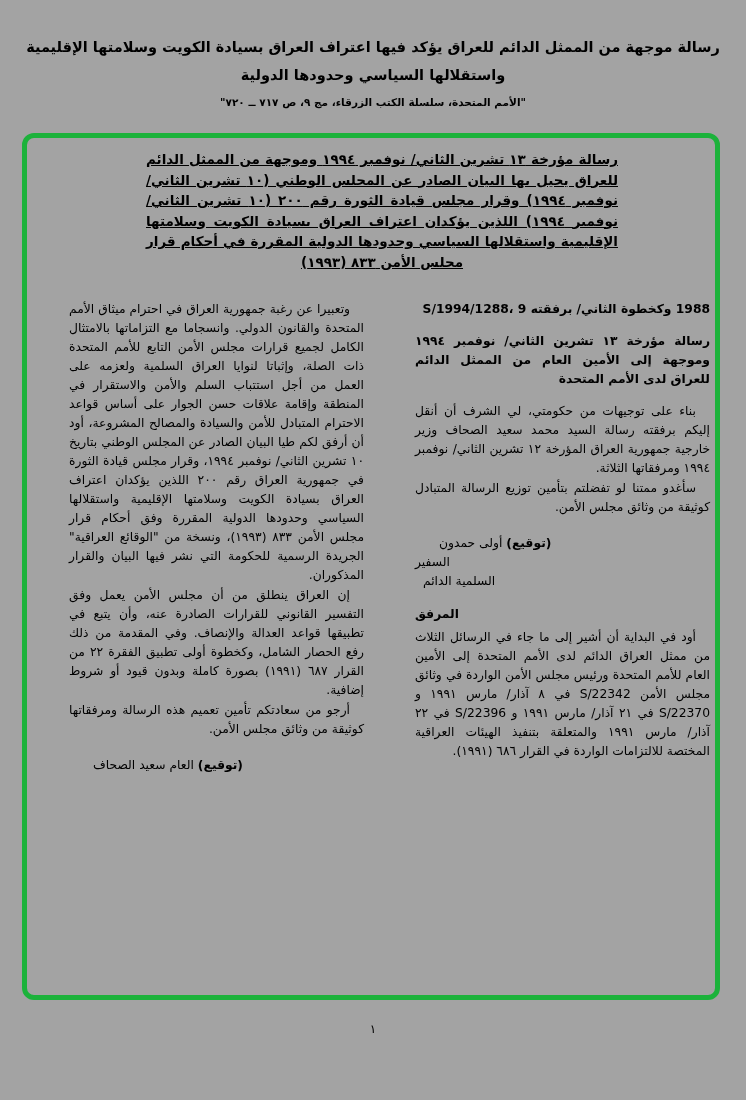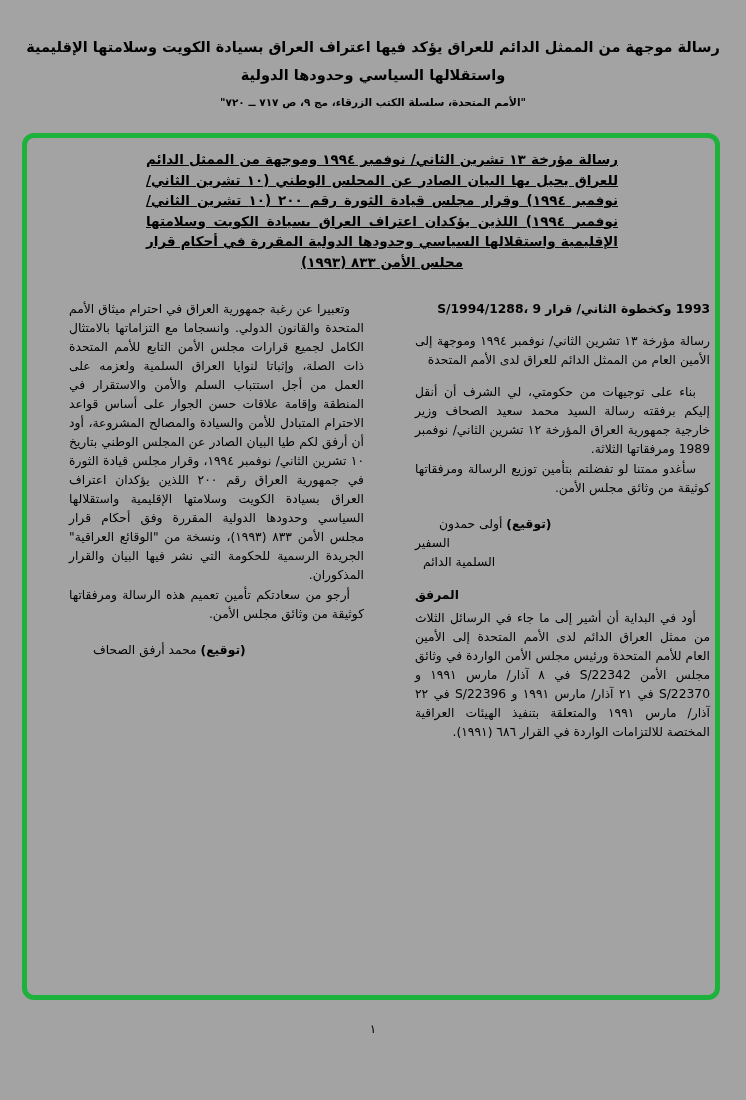--- a/index.html
+++ b/index.html
@@ -44,21 +44,21 @@
   .col p { margin: 0; text-indent: 14px; }
   .col p + p { margin-top: 1px; }
 
   .doc-ref {
     direction: ltr; text-align: right; font-weight: bold;
     margin: 0 0 13px 0; text-indent: 0;
   }
   .date-words bdi { unicode-bidi: isolate; }
 
   .col-heading {
-    font-weight: normal; font-size: 12.3px; margin: 0 0 13px 0;
+    font-weight: bold; font-size: 12.3px; margin: 0 0 13px 0;
     text-align: justify;
   }
   .annex-label { font-weight: bold; margin: 14px 0 4px 0; text-align: left; }
 
   .sig-block { margin: 17px 0 4px 0; text-align: left; }
   .sig-line { margin: 0; text-indent: 0; }
   .sig-indent-sm { padding-left: 8px; }
   .sig-indent-md { padding-left: 24px; }
   .bold { font-weight: bold; }
 
@@ -80,44 +80,45 @@
 
   <div class="green-frame" style="border-color: rgb(28, 178, 59);"></div>
 
   <section class="summary">رسالة مؤرخة ١٣ تشرين الثاني/ نوفمبر ١٩٩٤ وموجهة من الممثل الدائم للعراق يحيل بها البيان الصادر عن المجلس الوطني (١٠ تشرين الثاني/ نوفمبر ١٩٩٤) وقرار مجلس قيادة الثورة رقم ٢٠٠ (١٠ تشرين الثاني/ نوفمبر ١٩٩٤) اللذين يؤكدان اعتراف العراق بسيادة الكويت وسلامتها الإقليمية واستقلالها السياسي وحدودها الدولية المقررة في أحكام قرار مجلس الأمن ٨٣٣ (١٩٩٣)</section>
 
   <div class="columns">
 
     <section class="col">
       <div class="doc-ref">
         <span>S/1994/1288،</span>
-        <span class="date-words"><bdi dir="rtl">9</bdi> <bdi dir="rtl">قرار</bdi> <bdi dir="rtl">الثاني/</bdi> <bdi dir="rtl">وكخطوة</bdi> <bdi dir="rtl">1993</bdi></span>
+        <span class="date-words"><bdi dir="rtl">9</bdi> <bdi dir="rtl">برفقته</bdi> <bdi dir="rtl">الثاني/</bdi> <bdi dir="rtl">وكخطوة</bdi> <bdi dir="rtl">1988</bdi></span>
       </div>
       <div class="col-heading">رسالة مؤرخة ١٣ تشرين الثاني/ نوفمبر ١٩٩٤ وموجهة إلى الأمين العام من الممثل الدائم للعراق لدى الأمم المتحدة</div>
-      <p>بناء على توجيهات من حكومتي، لي الشرف أن أنقل إليكم برفقته رسالة السيد محمد سعيد الصحاف وزير خارجية جمهورية العراق المؤرخة ١٢ تشرين الثاني/ نوفمبر 1989 ومرفقاتها الثلاثة.</p>
-      <p>سأغدو ممتنا لو تفضلتم بتأمين توزيع الرسالة ومرفقاتها كوثيقة من وثائق مجلس الأمن.</p>
+      <p>بناء على توجيهات من حكومتي، لي الشرف أن أنقل إليكم برفقته رسالة السيد محمد سعيد الصحاف وزير خارجية جمهورية العراق المؤرخة ١٢ تشرين الثاني/ نوفمبر ١٩٩٤ ومرفقاتها الثلاثة.</p>
+      <p>سأغدو ممتنا لو تفضلتم بتأمين توزيع الرسالة المتبادل كوثيقة من وثائق مجلس الأمن.</p>
       <div class="sig-block">
         <div class="sig-line sig-indent-md">
           <span class="bold">(توقيع)</span>
           <span>أولى حمدون</span>
         </div>
         <div class="sig-line">السفير</div>
         <div class="sig-line sig-indent-sm">السلمية الدائم</div>
       </div>
       <div class="annex-label">المرفق</div>
       <p>أود في البداية أن أشير إلى ما جاء في الرسائل الثلاث من ممثل العراق الدائم لدى الأمم المتحدة إلى الأمين العام للأمم المتحدة ورئيس مجلس الأمن الواردة في وثائق مجلس الأمن S/22342 في ٨ آذار/ مارس ١٩٩١ و S/22370 في ٢١ آذار/ مارس ١٩٩١ و S/22396 في ٢٢ آذار/ مارس ١٩٩١ والمتعلقة بتنفيذ الهيئات العراقية المختصة للالتزامات الواردة في القرار ٦٨٦ (١٩٩١).</p>
     </section>
 
     <section class="col">
       <p>وتعبيرا عن رغبة جمهورية العراق في احترام ميثاق الأمم المتحدة والقانون الدولي. وانسجاما مع التزاماتها بالامتثال الكامل لجميع قرارات مجلس الأمن التابع للأمم المتحدة ذات الصلة، وإثباتا لنوايا العراق السلمية ولعزمه على العمل من أجل استتباب السلم والأمن والاستقرار في المنطقة وإقامة علاقات حسن الجوار على أساس قواعد الاحترام المتبادل للأمن والسيادة والمصالح المشروعة، أود أن أرفق لكم طيا البيان الصادر عن المجلس الوطني بتاريخ ١٠ تشرين الثاني/ نوفمبر ١٩٩٤، وقرار مجلس قيادة الثورة في جمهورية العراق رقم ٢٠٠ اللذين يؤكدان اعتراف العراق بسيادة الكويت وسلامتها الإقليمية واستقلالها السياسي وحدودها الدولية المقررة وفق أحكام قرار مجلس الأمن ٨٣٣ (١٩٩٣)، ونسخة من "الوقائع العراقية" الجريدة الرسمية للحكومة التي نشر فيها البيان والقرار المذكوران.</p>
+      <p>إن العراق ينطلق من أن مجلس الأمن يعمل وفق التفسير القانوني للقرارات الصادرة عنه، وأن يتبع في تطبيقها قواعد العدالة والإنصاف. وفي المقدمة من ذلك رفع الحصار الشامل، وكخطوة أولى تطبيق الفقرة ٢٢ من القرار ٦٨٧ (١٩٩١) بصورة كاملة وبدون قيود أو شروط إضافية.</p>
       <p>أرجو من سعادتكم تأمين تعميم هذه الرسالة ومرفقاتها كوثيقة من وثائق مجلس الأمن.</p>
       <div class="sig-block">
         <div class="sig-line sig-indent-md">
           <span class="bold">(توقيع)</span>
-          <span>محمد أرفق الصحاف</span>
+          <span>العام سعيد الصحاف</span>
         </div>
       </div>
     </section>
 
   </div>
 
   <footer class="page-number">١</footer>
 
 </div>
 

